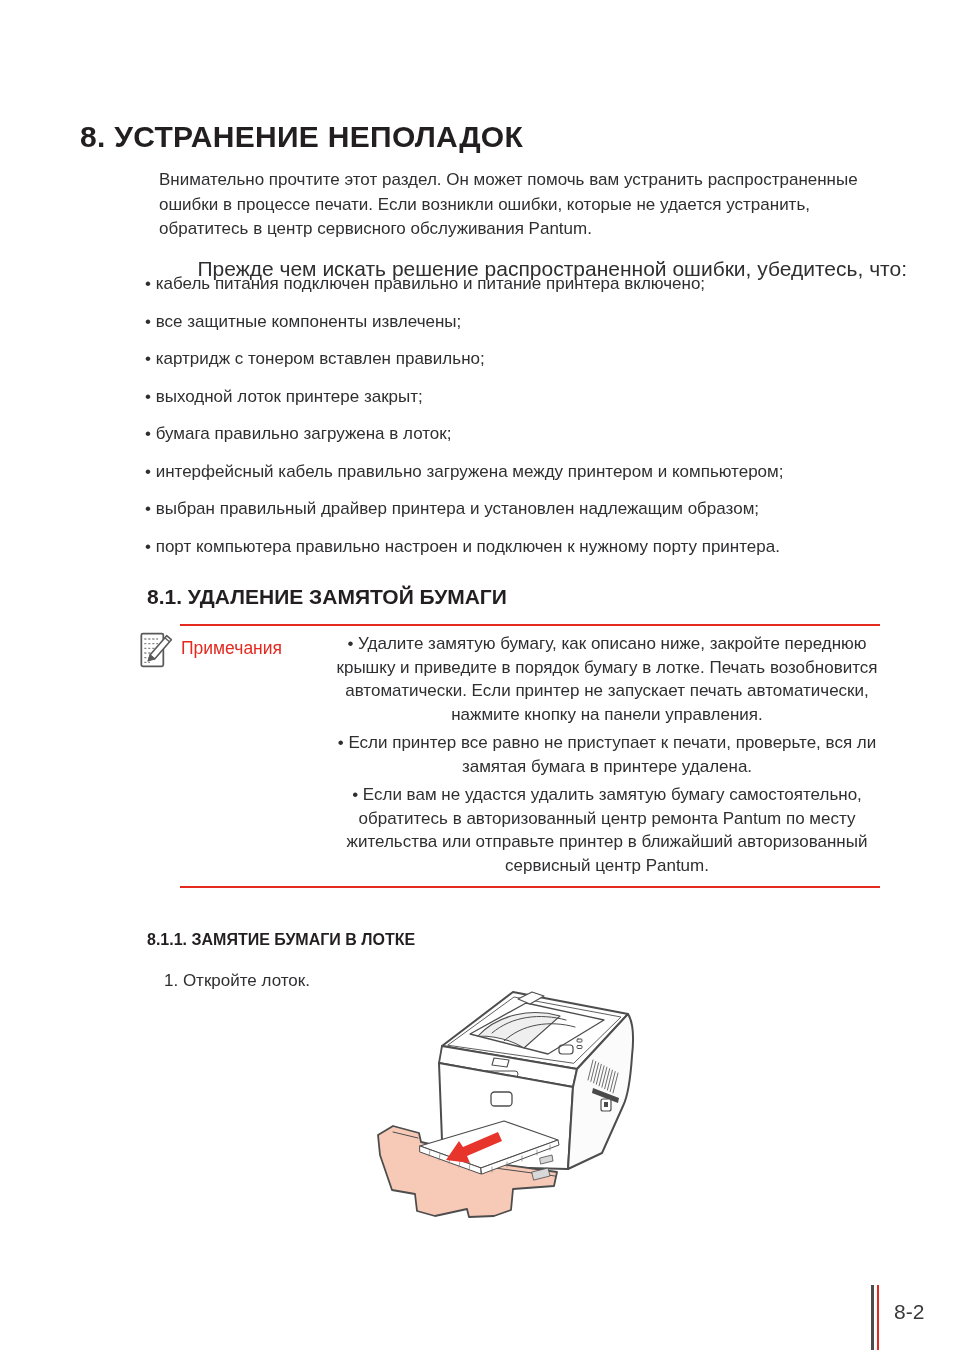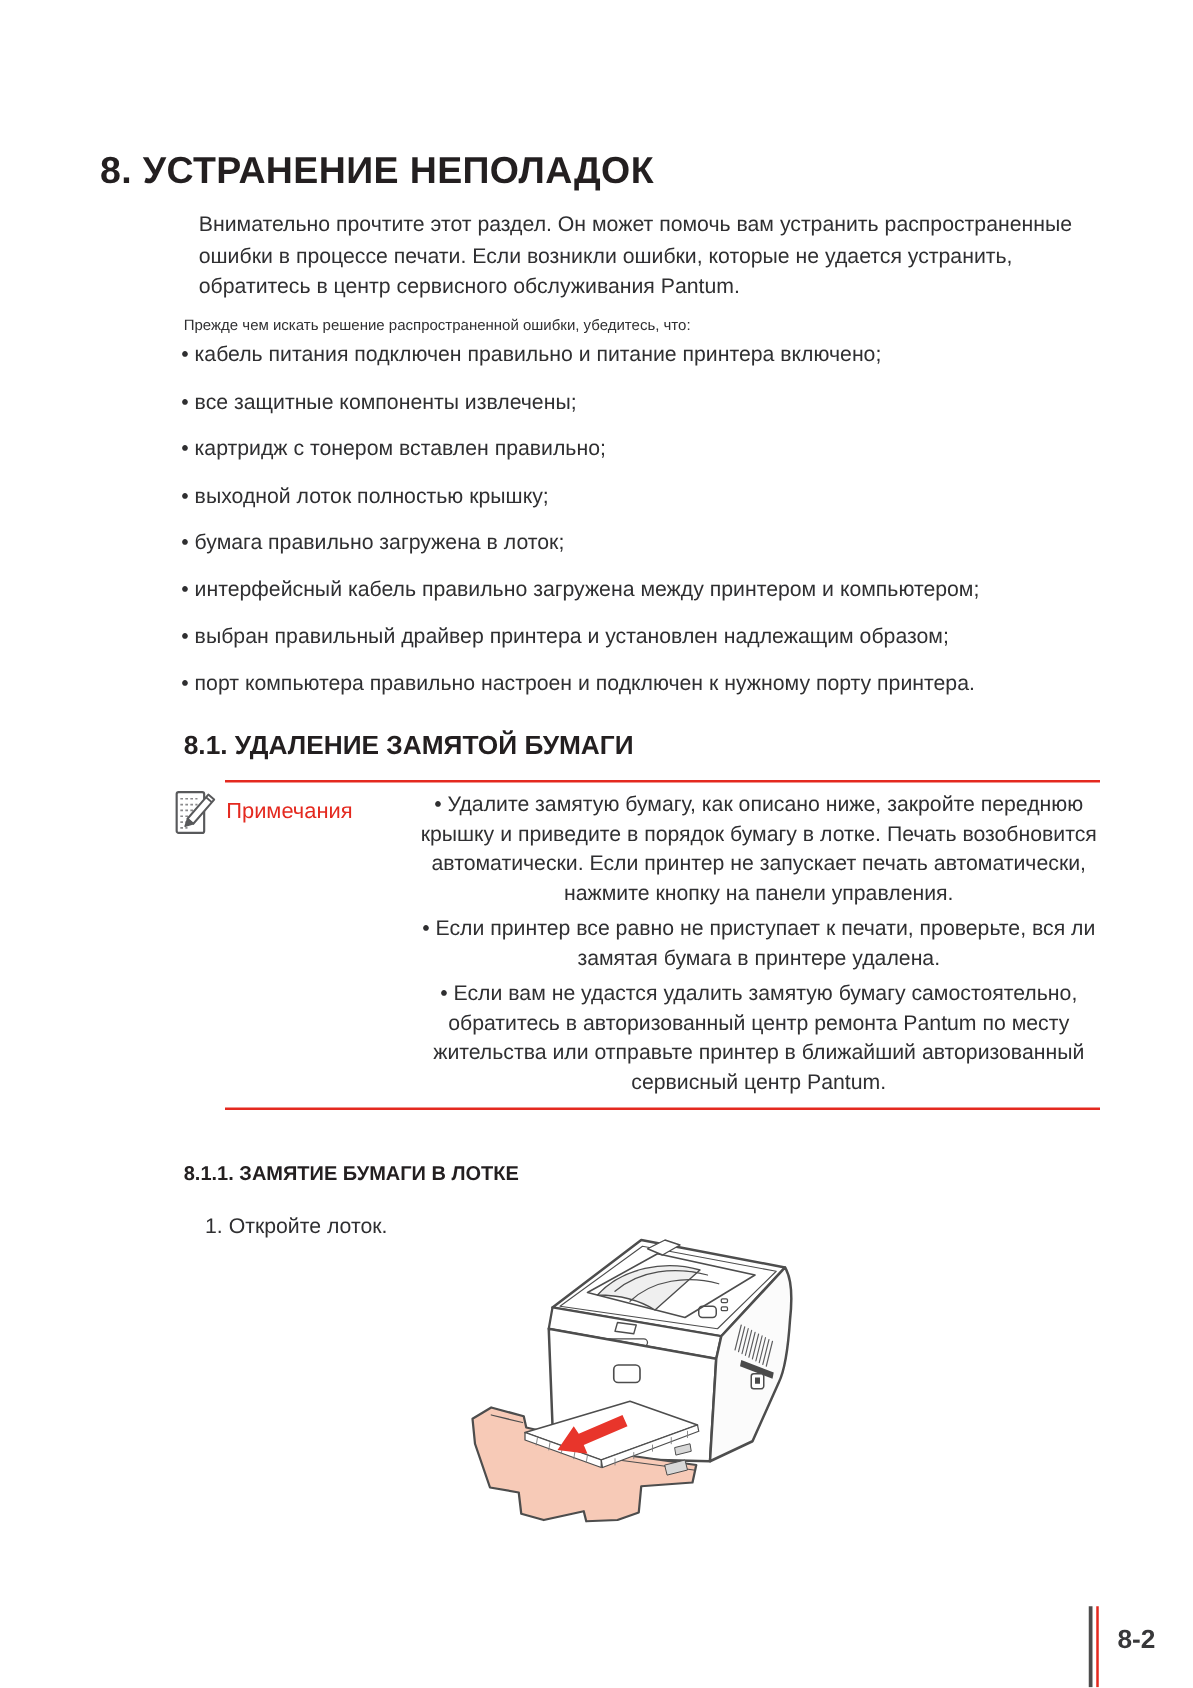--- a/index.html
+++ b/index.html
@@ -22,21 +22,21 @@
     position:absolute;left:80px;top:100px;
     font-size:30px;font-weight:bold;color:var(--heading);
     letter-spacing:0.3px;white-space:nowrap;
   }
   .intro{
     position:absolute;left:147px;top:151px;width:760px;
     font-size:17px;line-height:24.5px;white-space:pre-line;margin-left:12px;
   }
   .lead{
     position:absolute;left:147px;top:236px;width:760px;
-    font-size:12px;line-height:24px;
+    font-size:21px;line-height:24px;text-align:right;
   }
   .checklist{position:absolute;left:145px;top:272px;width:780px;}
   .checklist-item{font-size:17px;line-height:24px;margin-bottom:13.5px;white-space:nowrap;}
   .h2{
     position:absolute;left:147px;top:568px;
     font-size:21px;font-weight:bold;color:var(--heading);white-space:nowrap;
   }
   .note-rule{position:absolute;left:180px;width:700px;height:0;border-top:2px solid var(--red);}
   .note-rule.top{top:624px;}
   .note-rule.bottom{top:886px;}
@@ -48,40 +48,40 @@
   .note-body{position:absolute;left:307px;top:632px;width:600px;text-align:center;}
   .note-item{font-size:17px;line-height:23.5px;white-space:pre-line;margin:0 0 5px 0;}
   .h3{
     position:absolute;left:147px;top:915px;
     font-size:16px;font-weight:bold;color:var(--heading);white-space:nowrap;
   }
   .step{position:absolute;left:164px;top:954px;font-size:17px;}
   .figure{position:absolute;left:372px;top:986px;width:290px;height:244px;}
   .footer-rule-dark{position:absolute;left:871px;top:1285px;width:3px;height:65px;background:var(--outline);}
   .footer-rule-red{position:absolute;left:877px;top:1285px;width:2px;height:65px;background:var(--red);}
-  .page-num{position:absolute;left:894px;top:1300px;font-size:21px;color:#38383a;font-weight:bold;}
+  .page-num{position:absolute;left:894px;top:1300px;font-size:21px;color:#38383a;}
 </style>
 </head>
 <body>
 
 <div class="page">
 
   <h1 class="title">8. УСТРАНЕНИЕ НЕПОЛАДОК</h1>
 
   <p class="intro">Внимательно прочтите этот раздел. Он может помочь вам устранить распространенные
 ошибки в процессе печати. Если возникли ошибки, которые не удается устранить,
 обратитесь в центр сервисного обслуживания Pantum.</p>
 
   <p class="lead">Прежде чем искать решение распространенной ошибки, убедитесь, что:</p>
 
   <div class="checklist">
     <div class="checklist-item">• кабель питания подключен правильно и питание принтера включено;</div>
     <div class="checklist-item">• все защитные компоненты извлечены;</div>
     <div class="checklist-item">• картридж с тонером вставлен правильно;</div>
-    <div class="checklist-item">• выходной лоток полностью крышку;</div>
+    <div class="checklist-item">• выходной лоток принтере закрыт;</div>
     <div class="checklist-item">• бумага правильно загружена в лоток;</div>
     <div class="checklist-item">• интерфейсный кабель правильно загружена между принтером и компьютером;</div>
     <div class="checklist-item">• выбран правильный драйвер принтера и установлен надлежащим образом;</div>
     <div class="checklist-item">• порт компьютера правильно настроен и подключен к нужному порту принтера.</div>
   </div>
 
   <h2 class="h2">8.1. УДАЛЕНИЕ ЗАМЯТОЙ БУМАГИ</h2>
 
   <div class="note-rule top"></div>
 

